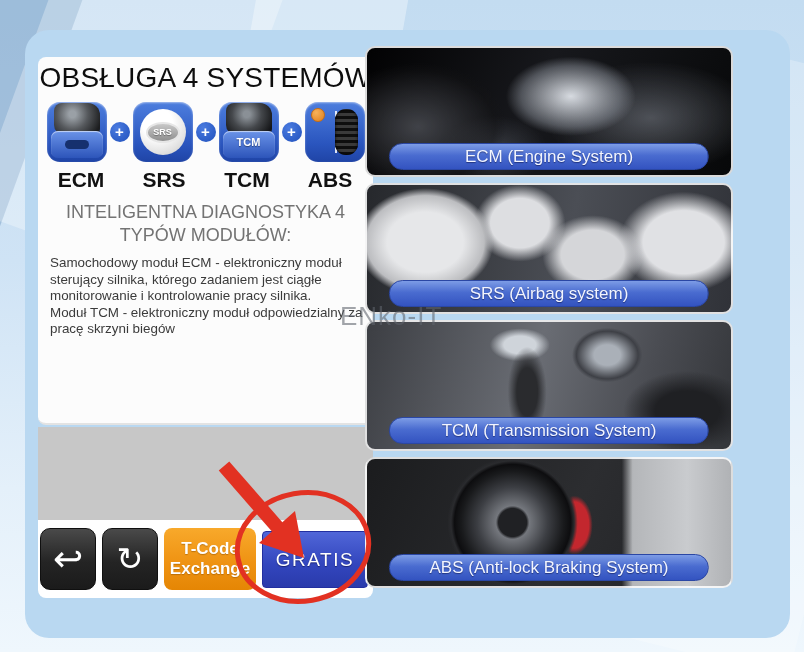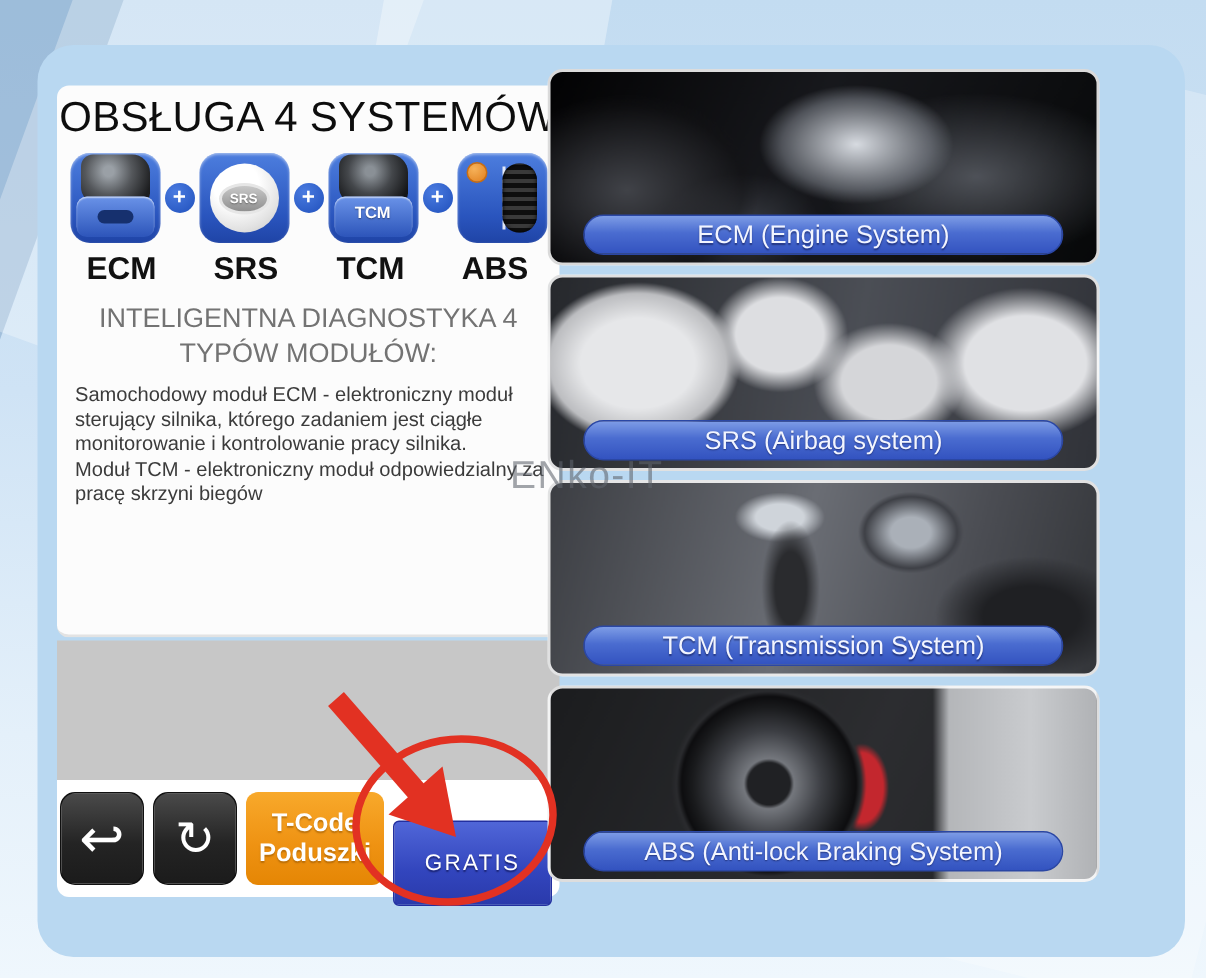--- a/index.html
+++ b/index.html
@@ -108,23 +108,23 @@
   }
   .btn-undo { left:2px; }
   .btn-redo { left:64px; font-size:32px; }
   .btn-tcode {
     left:126px; top:8px; width:92px; height:62px; border-radius:8px;
     background:linear-gradient(180deg,#f8a92b 0%,#ef9313 55%,#e58604 100%);
     color:#fff; font-weight:bold; font-size:17px; line-height:1.18; text-align:center;
     white-space:pre-line; text-shadow:0 1px 1px rgba(140,80,0,0.5);
   }
   .btn-gratis {
-    left:224px; top:27px; width:106px; height:57px; border-radius:4px;
+    left:224px; top:11px; width:106px; height:57px; border-radius:4px;
     background:linear-gradient(180deg,#5066d8 0%,#3245bd 60%,#2a3aab 100%);
-    border:1px solid #222fa0; color:#fff; font-size:15px; letter-spacing:1.5px;
+    border:1px solid #222fa0; color:#fff; font-size:19px; letter-spacing:1.5px;
     text-shadow:0 1px 1px rgba(0,0,40,0.5);
   }
 
   
   .gallery { position:absolute; left:380px; top:46px; width:368px; }
   .photo {
     position:relative; width:368px; height:131px; margin-bottom:6px;
     border:2px solid rgba(255,255,255,0.85); border-radius:10px; overflow:hidden;
   }
   .photo-ecm {
@@ -236,21 +236,21 @@
   <div class="gray-block" style="position:absolute; left:13px; top:397px;"></div>
 
   <div class="button-bar" style="position:absolute; left:13px; top:490px;">
     <div class="btn btn-dark btn-undo">
       <span>↩</span>
     </div>
     <div class="btn btn-dark btn-redo">
       <span>↻</span>
     </div>
     <div class="btn btn-tcode">T-Code
-Poduszki</div>
+Exchange</div>
     <div class="btn btn-gratis">GRATIS</div>
   </div>
 
   <div class="gallery" style="position:absolute; left:340px; top:16px;">
     <div class="photo photo-ecm">
       <div class="pill">ECM (Engine System)</div>
     </div>
     <div class="photo photo-srs">
       <div class="pill">SRS (Airbag system)</div>
     </div>

